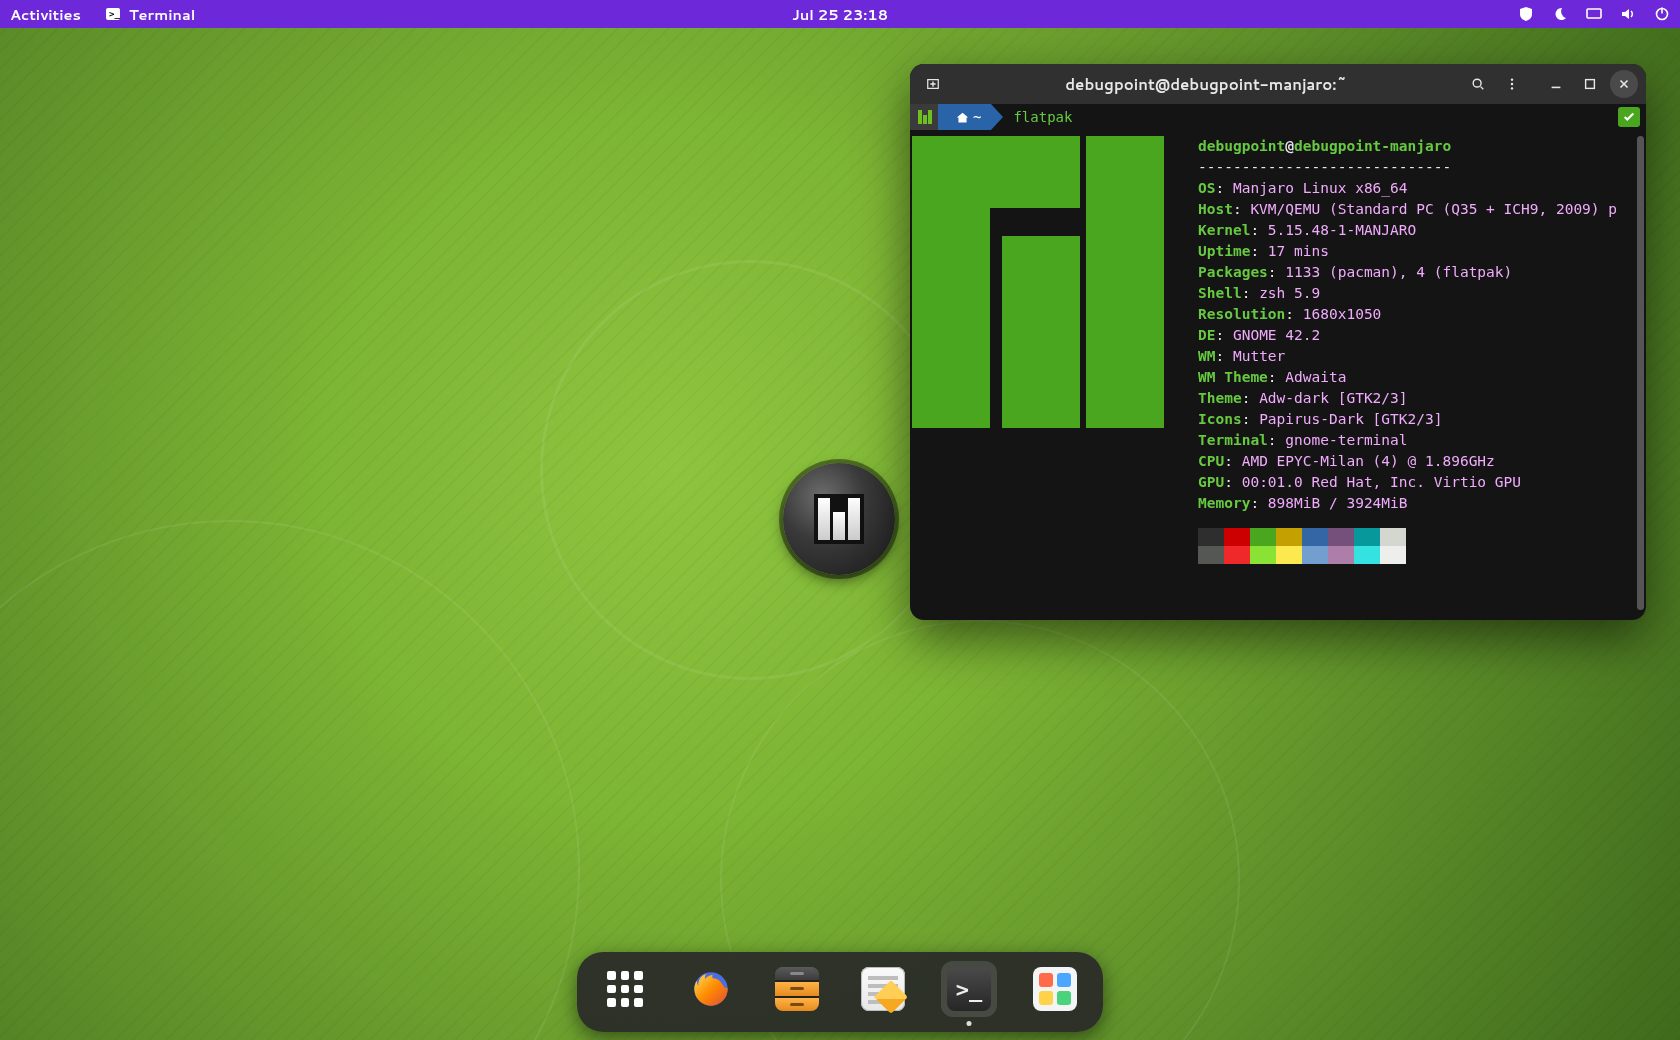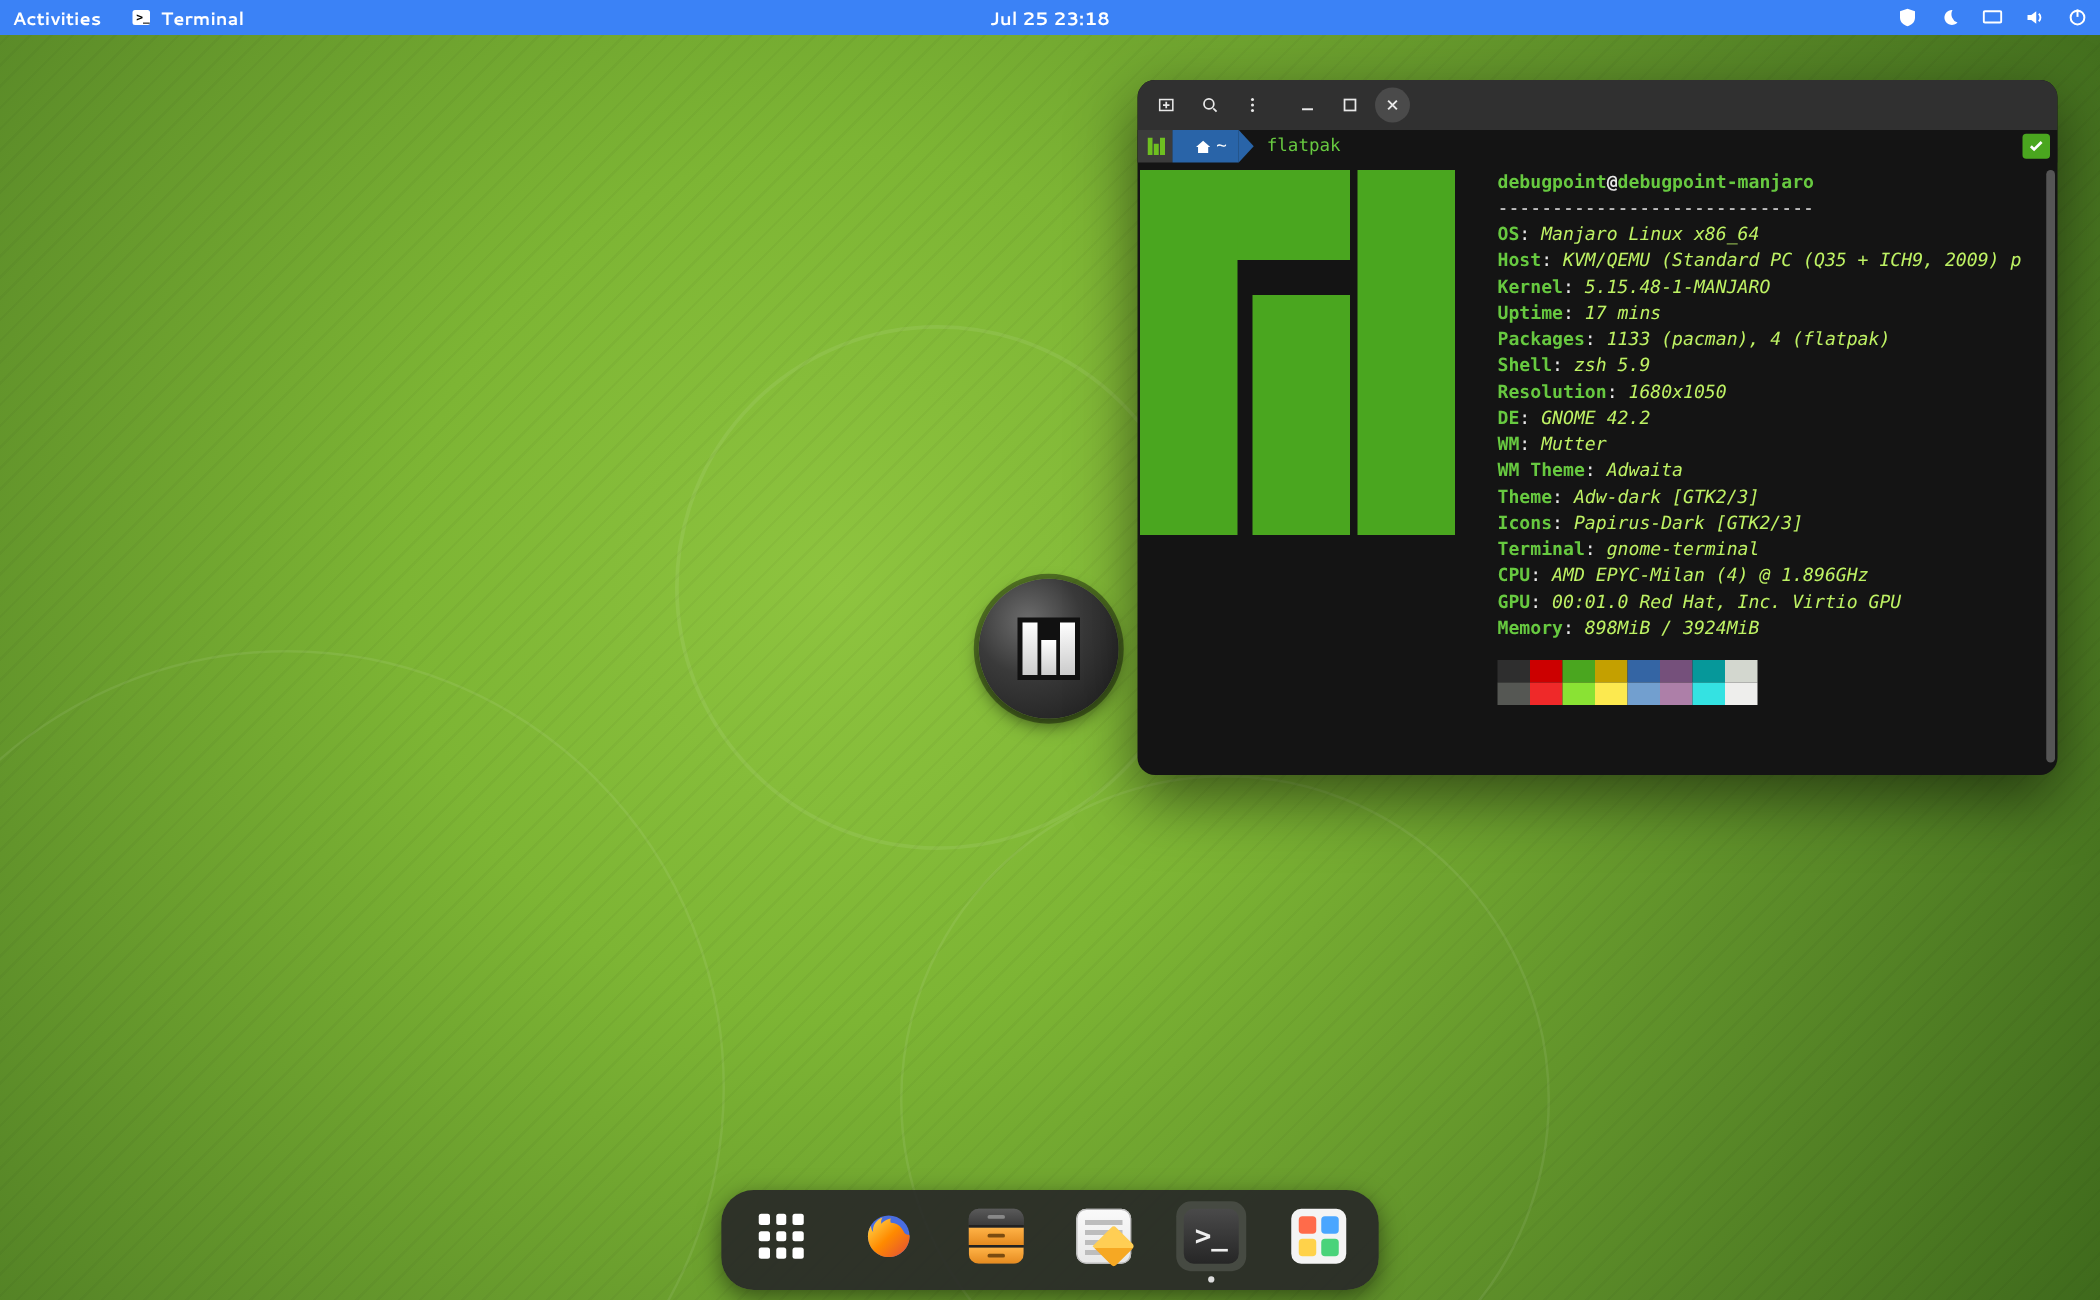--- a/index.html
+++ b/index.html
@@ -19,21 +19,21 @@
   .swirl {
     position: absolute;
     border: 2px solid rgba(255,255,255,0.08);
     border-radius: 50%;
     pointer-events:none;
   }
 
   
   .topbar {
     position: absolute; top: 0; left: 0; right: 0; height: 28px;
-    background: #3b82f6; color: #fff;
+    background: #6d28d9; color: #fff;
     display: flex; align-items: center;
     font-size: 14.5px; font-weight: 600;
     padding: 0 10px;
     z-index: 50;
   }
   .topbar .left { display:flex; align-items:center; gap:24px; }
   .topbar .appind { display:flex; align-items:center; gap:8px; }
   .topbar .center { position:absolute; left:50%; transform:translateX(-50%); }
   .topbar .right { margin-left:auto; display:flex; align-items:center; gap:18px; }
   .topbar svg { width:16px; height:16px; fill:#fff; display:block; }
@@ -112,21 +112,21 @@
   .mj.m { left:90px; width:78px; top:100px; bottom:0; }
   .mj.t { left:0; top:0; height:72px; width:168px; } 
   
 
   .info-col { flex:1; padding-left:26px; white-space:pre; overflow:hidden; }
   .nf-user { color:#67c940; font-weight:bold; }
   .nf-at   { color:#e8e8e8; font-weight:bold;}
   .nf-host { color:#67c940; font-weight:bold;}
   .nf-key  { color:#67c940; font-weight:bold; }
   .nf-sep  { color:#e8e8e8; }
-  .nf-val  { color:#bef264;font-style:italic; }
+  .nf-val  { color:#f0abfc; }
   .dashline { color:#e8e8e8; letter-spacing:0; }
 
   .palette { margin-top:14px; }
   .palette-row { display:flex; }
   .sw { width:26px; height:18px; }
 
   
   .dock {
     position:absolute; left:50%; bottom:8px; transform:translateX(-50%);
     height:80px; padding:8px 20px 14px;
@@ -223,20 +223,21 @@
 </div>
 
 <div class="termwin">
   <div class="term-header">
     <div class="hbtn sq">
         <svg viewBox="0 0 16 16">
           <rect x="2" y="3" width="12" height="10" fill="none" stroke="#e8e8e8" stroke-width="1.4"></rect>
           <path d="M8 5v6M5 8h6" stroke="#e8e8e8" stroke-width="1.6"></path>
         </svg>
       </div>
+    <div class="title">debugpoint@debugpoint-manjaro:~</div>
     <div class="hbtn">
         <svg viewBox="0 0 16 16">
           <circle cx="7" cy="7" r="4.5" fill="none" stroke="#e8e8e8" stroke-width="1.6"></circle>
           <path d="M11 11l3 3" stroke="#e8e8e8" stroke-width="1.6"></path>
         </svg>
       </div>
     <div class="hbtn">
         <svg viewBox="0 0 16 16">
           <circle cx="8" cy="3" r="1.4"></circle>
           <circle cx="8" cy="8" r="1.4"></circle>

